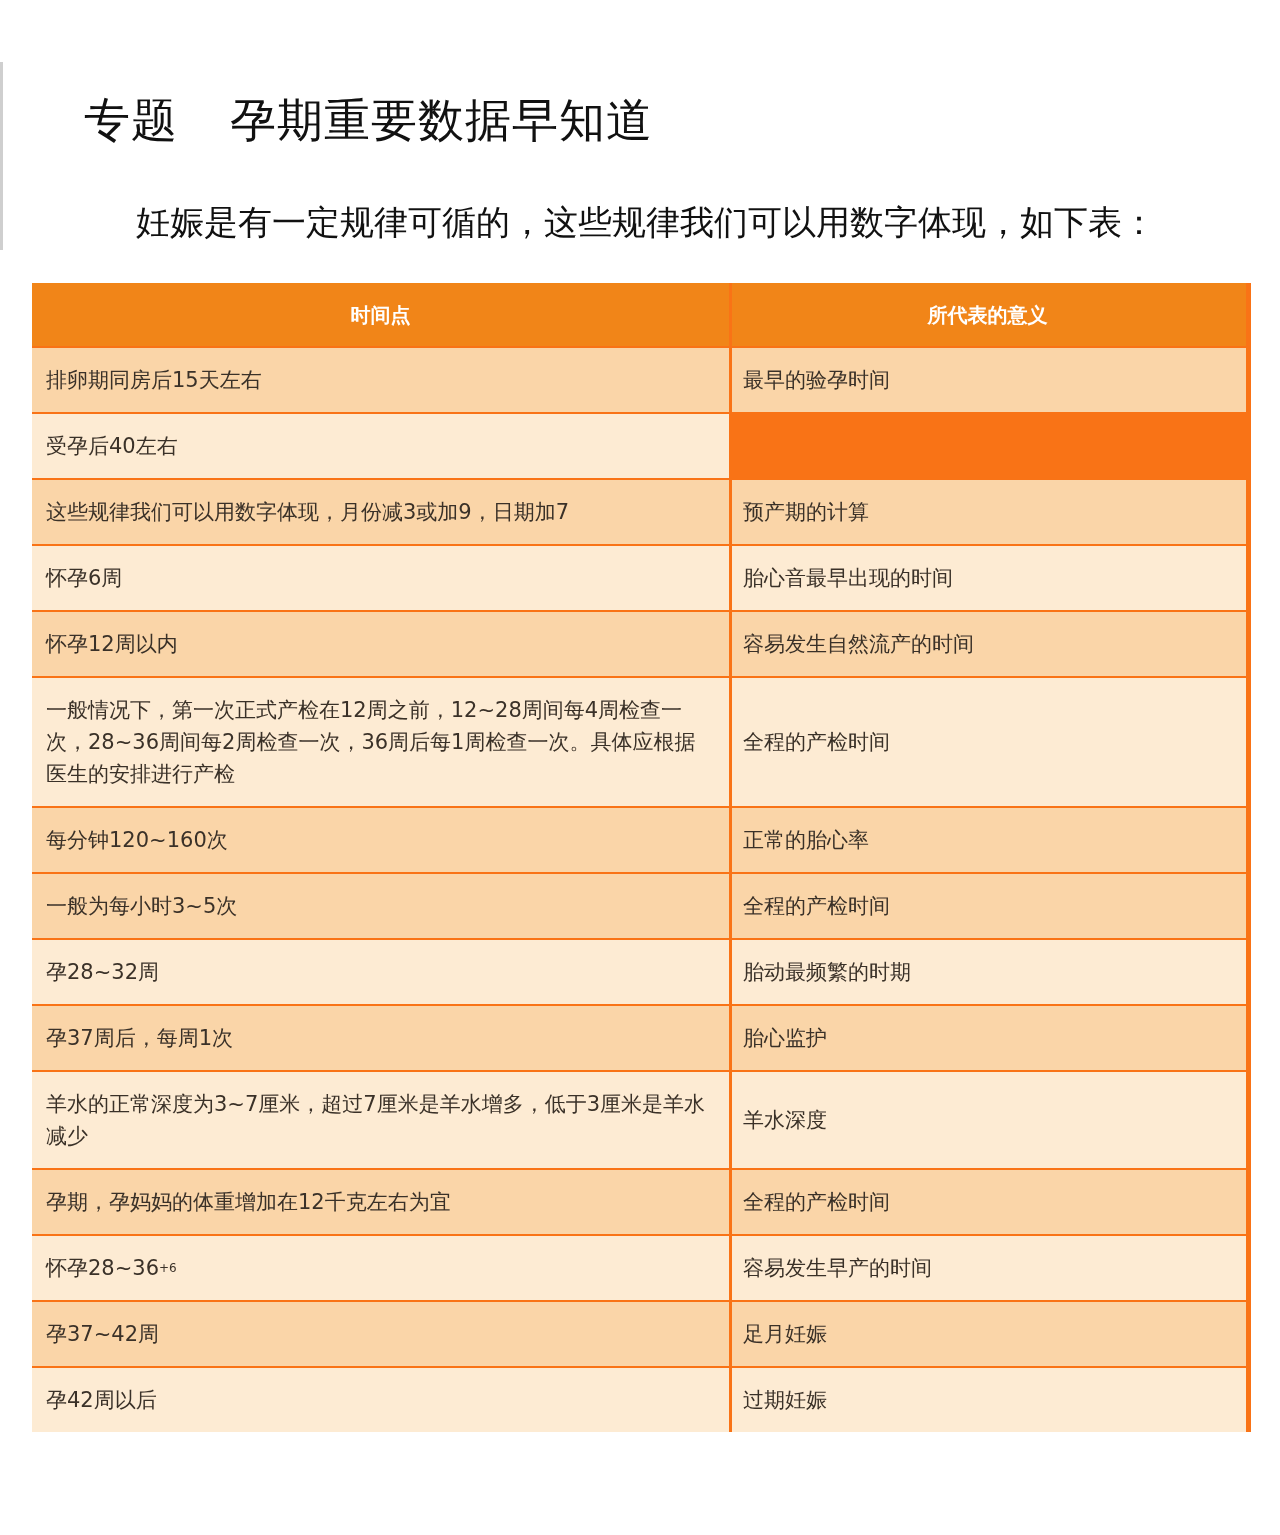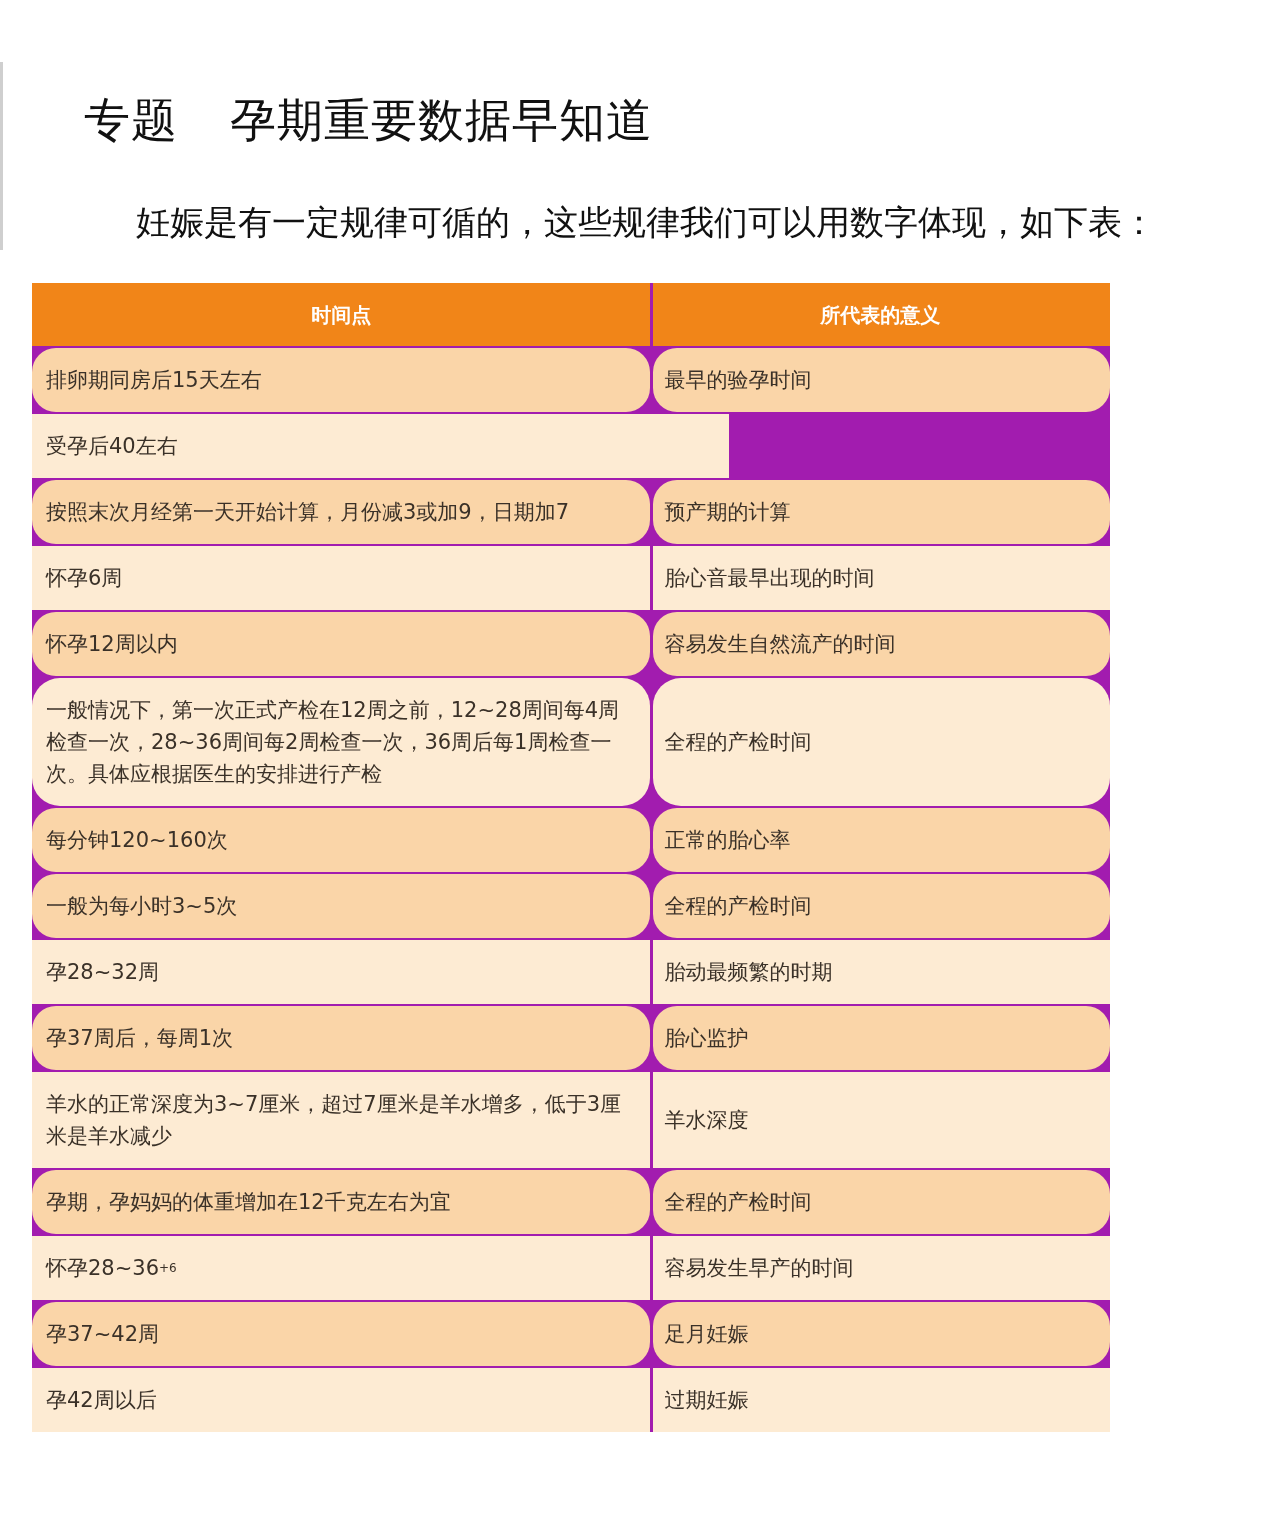--- a/index.html
+++ b/index.html
@@ -45,25 +45,25 @@
       color: #111111;
       white-space: nowrap;
       margin: 0;
       letter-spacing: 0px;
       text-align: center;
     }
     .table {
       position: absolute;
       left: 32px;
       top: 283px;
-      width: 1078px;
+      width: 1219px;
       display: flex;
       flex-direction: column;
       gap: 2px;
-      background: #a21caf;
+      background: #f97316;
     }
     .row {
       display: flex;
       gap: 3px;
     }
     .cell {
       box-sizing: border-box;
       display: flex;
       align-items: center;
       font-size: 21px;
@@ -74,24 +74,24 @@
     .cell.c1 { width: 697px; }
     .cell.c2 { width: 514px; padding-left: 11px; }
     .row.header .cell {
       background: #f18518;
       color: #ffffff;
       justify-content: center;
       font-weight: bold;
       font-size: 20px;
       height: 63px;
     }
-    .row.dark .cell { background: #fad5a8; border-radius: 24px; }
+    .row.dark .cell { background: #fad5a8; }
     .row.light .cell { background: #fdebd3; }
     .row .cell { height: 64px; }
-    .row.tall3 .cell { height: 128px; border-radius: 28px; }
+    .row.tall3 .cell { height: 128px; }
     .row.tall2 .cell { height: 96px; }
     sup { font-size: 12px; vertical-align: super; line-height: 0; }
   </style>
 </head>
 <body>
 
 <div class="edge-line"></div>
 
 <h1 class="title"><span>专题</span><span class="gap"></span><span>孕期重要数据早知道</span></h1>
 
@@ -104,21 +104,21 @@
   </div>
 
   <div class="row dark">
     <div class="cell c1">排卵期同房后15天左右</div>
     <div class="cell c2">最早的验孕时间</div>
   </div>
   <div class="row light">
     <div class="cell c1">受孕后40左右</div>
   </div>
   <div class="row dark">
-    <div class="cell c1">按照末次月经第一天开始计算，月份减3或加9，日期加7</div>
+    <div class="cell c1">这些规律我们可以用数字体现，月份减3或加9，日期加7</div>
     <div class="cell c2">预产期的计算</div>
   </div>
   <div class="row light">
     <div class="cell c1">怀孕6周</div>
     <div class="cell c2">胎心音最早出现的时间</div>
   </div>
   <div class="row dark">
     <div class="cell c1">怀孕12周以内</div>
     <div class="cell c2">容易发生自然流产的时间</div>
   </div>

